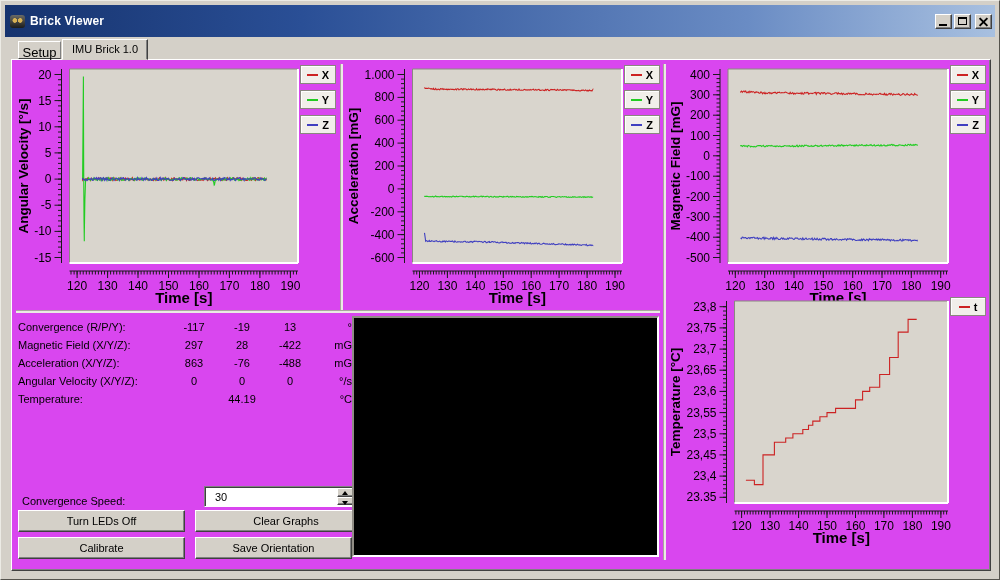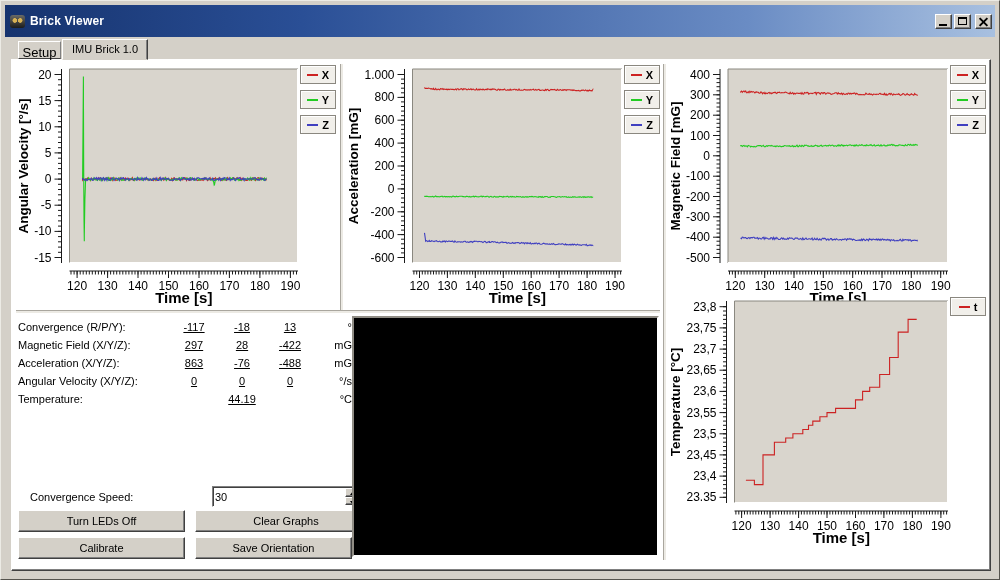--- a/index.html
+++ b/index.html
@@ -25,45 +25,45 @@
   .glyph-x::before{transform:rotate(45deg);}
   .glyph-x::after{transform:rotate(-45deg);}
   
   .tab{position:absolute;font-size:13px;text-align:center;background:#d4d0c8;
     border:1px solid;border-color:#fff #404040 #d4d0c8 #fff;box-shadow:inset -1px 0 0 #808080;
     padding-top:3px;z-index:3;}
   .tab.inactive{left:17px;top:40px;width:43px;height:18px;border-bottom:1px solid #404040;
     border-color:#fff #808080 #404040 #fff;box-shadow:none;z-index:1;}
   .tab.active{left:61px;top:38px;width:86px;height:21px;font-size:11px;}
   
-  .pane{position:absolute;left:10px;top:58px;width:980px;height:512px;background:#ffffff;
+  .pane{position:absolute;left:10px;top:58px;width:980px;height:512px;background:#d946ef;
     border:1px solid;border-color:#fff #404040 #404040 #fff;box-shadow:inset -1px -1px 0 #808080;}
   .vsplit{position:absolute;width:3px;background:linear-gradient(90deg,#a9a69e 1px,#eceae4 1px);}
   .hsplit{position:absolute;height:3px;background:linear-gradient(#a9a69e 1px,#eceae4 1px);}
   .chart{position:absolute;}
   .chart svg{display:block;}
   svg text{font-family:"Liberation Sans","DejaVu Sans",sans-serif;fill:#000;}
   .legend{position:absolute;top:1px;right:0;width:38px;}
   .legend-item{width:36px;height:19px;margin-bottom:6px;background:#f1efea;
     border:1px solid #8a877f;box-shadow:inset 1px 1px 0 #fff;
     display:flex;align-items:center;justify-content:center;gap:4px;}
   .legend-dash{width:11px;height:2px;}
   .legend-label{font-size:11px;font-weight:bold;}
   
   .info-panel{position:absolute;left:6px;top:258px;width:334px;height:248px;font-size:11px;}
   .info-row{display:grid;grid-template-columns:152px 48px 48px 48px 1fr;height:18px;align-items:center;}
   .info-label{text-align:left;}
-  .info-val{text-align:center;text-decoration:underline;}
+  .info-val{text-align:center;}
   .info-unit{text-align:right;}
-  .conv-row{position:absolute;left:12px;top:168px;width:334px;height:21px;display:flex;align-items:center;}
+  .conv-row{position:absolute;left:4px;top:168px;width:334px;height:21px;display:flex;align-items:flex-end;}
   .conv-label{flex:1;}
   .spinbox{width:152px;height:21px;background:#fff;position:relative;
     border:1px solid;border-color:#808080 #fff #fff #808080;box-shadow:inset 1px 1px 0 #404040;}
   .spinbox input{position:absolute;left:2px;top:1px;width:126px;height:17px;border:none;outline:none;
-    font-size:11px;font-family:inherit;background:#fff;padding:0;}
+    font-size:11px;font-family:inherit;background:#fff;padding:8px;}
   .spin-btns{position:absolute;right:1px;top:1px;width:17px;height:17px;display:flex;flex-direction:column;}
   .spin-btn{flex:1;background:#d4d0c8;position:relative;
     border:1px solid;border-color:#fff #404040 #404040 #fff;box-shadow:inset -1px -1px 0 #808080;}
   .arrow-up::after{content:"";position:absolute;left:4px;top:2px;border:3px solid transparent;border-bottom:4px solid #000;border-top:none;}
   .arrow-down::after{content:"";position:absolute;left:4px;top:3px;border:3px solid transparent;border-top:4px solid #000;border-bottom:none;}
   .btn-grid{position:absolute;left:0;top:192px;width:334px;}
   .push-btn{position:absolute;height:22px;background:#d4d0c8;font-size:11px;font-family:inherit;
     border:1px solid;border-color:#fff #404040 #404040 #fff;box-shadow:inset -1px -1px 0 #808080;
     display:flex;align-items:center;justify-content:center;cursor:default;}
   
@@ -674,21 +674,21 @@
             <span class="legend-label">Z</span>
           </div>
         </div>
       </div>
     <div class="hsplit" style="left:4px;top:250px;width:644px;"></div>
 
     <div class="info-panel">
       <div class="info-row">
         <span class="info-label">Convergence (R/P/Y):</span>
         <span class="info-val">-117</span>
-        <span class="info-val">-18</span>
+        <span class="info-val">-19</span>
         <span class="info-val">13</span>
         <span class="info-unit">°</span>
       </div>
       <div class="info-row">
         <span class="info-label">Magnetic Field (X/Y/Z):</span>
         <span class="info-val">297</span>
         <span class="info-val">28</span>
         <span class="info-val">-422</span>
         <span class="info-unit">mG</span>
       </div>

